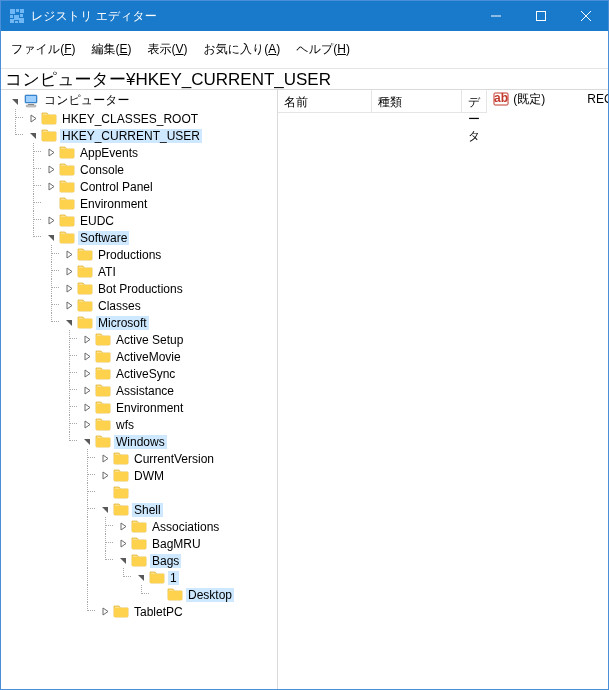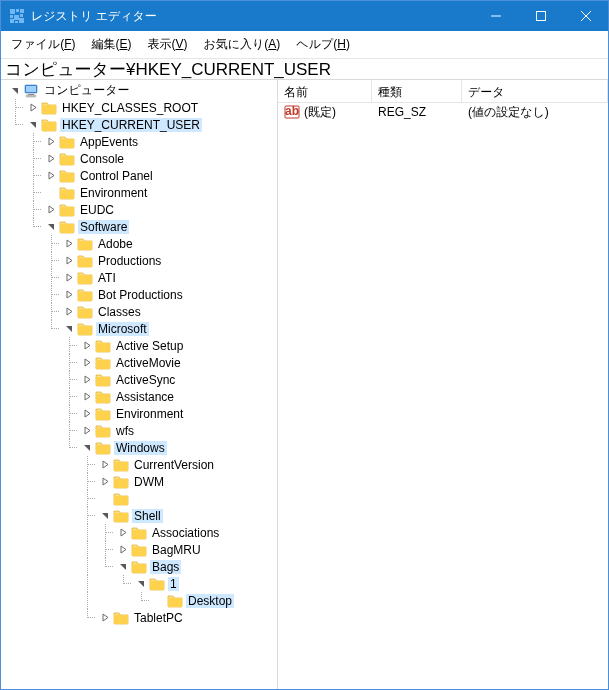--- a/index.html
+++ b/index.html
@@ -4,37 +4,37 @@
 <style>
 *{box-sizing:border-box;margin:0;padding:0;font-family:"Yu Gothic UI","Meiryo UI",sans-serif;font-size:12px;-webkit-user-select:none;user-select:none}
 body{background:#fff;overflow:hidden}
 .window{width:609px;height:690px;border:1px solid #4a8fd8;display:flex;flex-direction:column;background:#fff}
 .titlebar{height:30px;background:#1979ca;display:flex;align-items:center;color:#fff}
 .titlebar-icon{width:16px;height:16px;margin:0 6px 0 8px;display:inline-flex;align-items:center;justify-content:center}
 .titlebar-title{flex:1;color:#fff;font-size:12px}
 .titlebar-buttons{display:flex;height:100%}
 .titlebar-btn{width:45px;height:100%;display:flex;align-items:center;justify-content:center;color:#fff}
 .titlebar-btn svg{width:10px;height:10px}
-.menubar{height:28px;background:#fff;display:flex;align-items:center;padding:0 2px;border-bottom:1px solid #e5e5e5}
+.menubar{height:38px;background:#fff;display:flex;align-items:center;padding:0 2px;border-bottom:1px solid #e5e5e5}
 .menu-item{padding:2px 8px;cursor:default}
 .menu-item u{text-decoration:underline}
 .addrbar{height:21px;border-bottom:1px solid #dadada;display:flex;align-items:center;padding:2px 4px;background:#fff}
 .addrbar span{font-size:17px}
 .content{flex:1;display:flex;min-height:0}
 .tree-pane{width:277px;border-right:1px solid #dadada;overflow:auto;padding:2px 0}
-.list-pane{flex:1;overflow:auto;display:flex;flex-direction:column}
+.list-pane{flex:1;overflow:auto;display:flex;flex-direction:row}
 .list-header{display:flex;height:23px;border-bottom:1px solid #e5e5e5}
 .list-header-cell{padding:4px 6px;border-right:1px solid #e5e5e5;font-size:12px;color:#000}
 .list-body{flex:1}
 .list-row{display:flex;height:18px;align-items:center}
 .list-cell{padding:1px 6px;font-size:12px;overflow:hidden;white-space:nowrap}
 .list-cell.name{display:flex;align-items:center;gap:4px}
 .str-icon{width:16px;height:16px;display:inline-flex;align-items:center;justify-content:center}
 .tree{padding-left:0}
-.tree-row{display:flex;align-items:center;height:17px;white-space:nowrap}
+.tree-row{display:flex;align-items:flex-end;height:17px;white-space:nowrap}
 .tree-indent{display:inline-block;height:17px}
 .expander{width:16px;height:16px;display:inline-flex;align-items:center;justify-content:center;flex-shrink:0}
 .expander svg{width:9px;height:9px}
 .node-icon{width:16px;height:16px;margin-right:3px;display:inline-flex;align-items:center;justify-content:center;flex-shrink:0}
 .node-label{padding:0 2px;font-size:12px}
 .node-label.sel{background:#cde8ff}
 .tree-row{position:relative}
 .guides{position:absolute;left:0;top:0;height:17px;pointer-events:none}
 .guide{position:absolute;top:0;height:17px;border-left:1px dotted #a9a9a9}
 .guide-h{position:absolute;top:8px;height:0;border-top:1px dotted #a9a9a9}
@@ -270,39 +270,20 @@
               <svg viewBox="0 0 9 9">
                 <path d="M2 1 L7 4.5 L2 8 Z" fill="none" stroke="#6a6a6a" stroke-width="1"></path>
               </svg>
             </span>
             <span class="node-icon">
               <svg viewBox="0 0 16 16">
                 <path d="M1 3 h5 l1.5 2 H15 v8 a1 1 0 0 1 -1 1 H2 a1 1 0 0 1 -1 -1 Z" fill="#ffe08a" stroke="#d9a300" stroke-width="0.6"></path>
                 <path d="M1 5 H15 v8 a1 1 0 0 1 -1 1 H2 a1 1 0 0 1 -1 -1 Z" fill="#ffd24d"></path>
               </svg>
             </span>
-            <span class="node-label">Adobe</span>
-          </div>
-          <div class="tree-row">
-            <div class="guides">
-              <div class="guide-h" style="left: 50px; width: 8px;"></div>
-              <div class="guide" style="left: 50px;"></div>
-            </div>
-            <span class="tree-indent" style="width: 60px;"></span>
-            <span class="expander">
-              <svg viewBox="0 0 9 9">
-                <path d="M2 1 L7 4.5 L2 8 Z" fill="none" stroke="#6a6a6a" stroke-width="1"></path>
-              </svg>
-            </span>
-            <span class="node-icon">
-              <svg viewBox="0 0 16 16">
-                <path d="M1 3 h5 l1.5 2 H15 v8 a1 1 0 0 1 -1 1 H2 a1 1 0 0 1 -1 -1 Z" fill="#ffe08a" stroke="#d9a300" stroke-width="0.6"></path>
-                <path d="M1 5 H15 v8 a1 1 0 0 1 -1 1 H2 a1 1 0 0 1 -1 -1 Z" fill="#ffd24d"></path>
-              </svg>
-            </span>
             <span class="node-label">Productions</span>
           </div>
           <div class="tree-row">
             <div class="guides">
               <div class="guide-h" style="left: 50px; width: 8px;"></div>
               <div class="guide" style="left: 50px;"></div>
             </div>
             <span class="tree-indent" style="width: 60px;"></span>
             <span class="expander">
               <svg viewBox="0 0 9 9">

